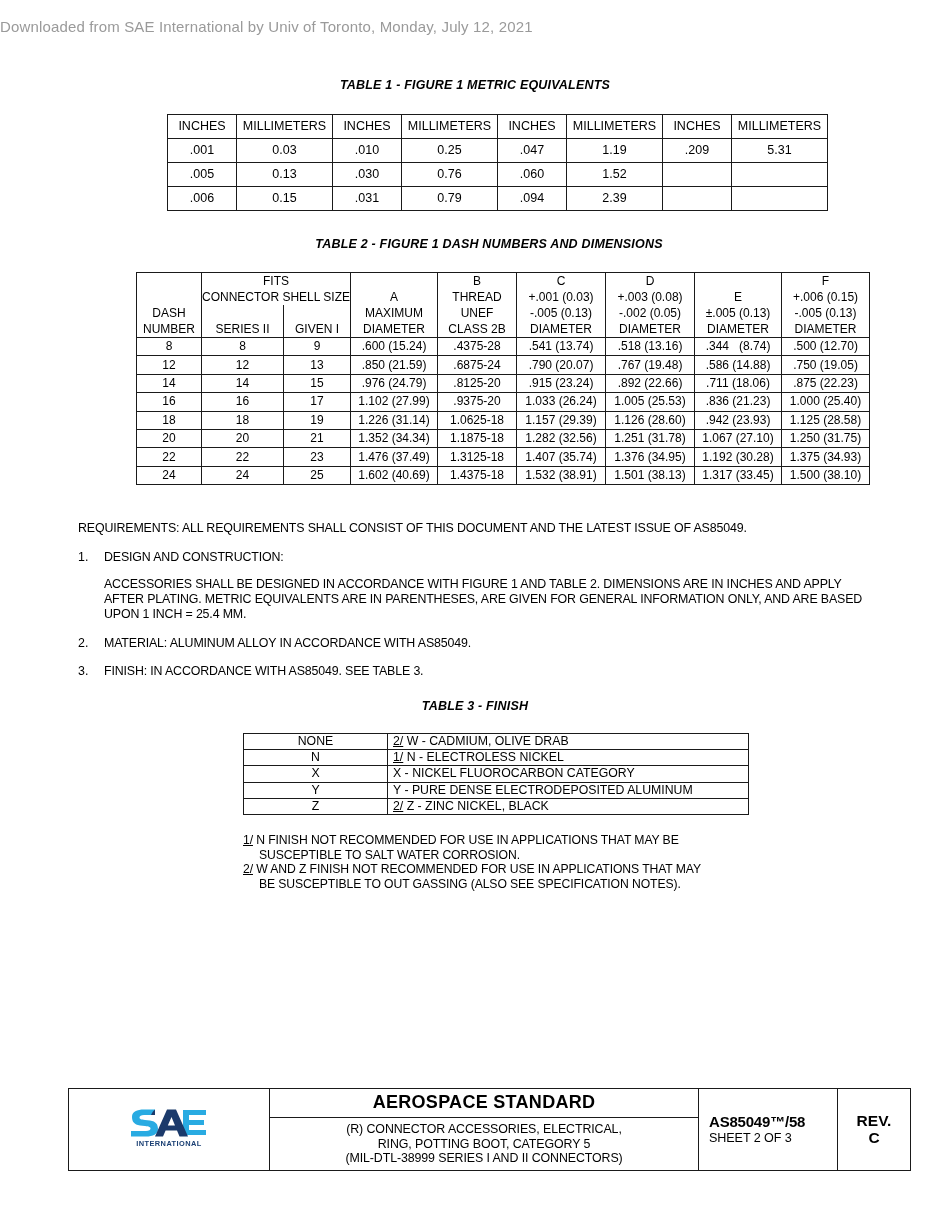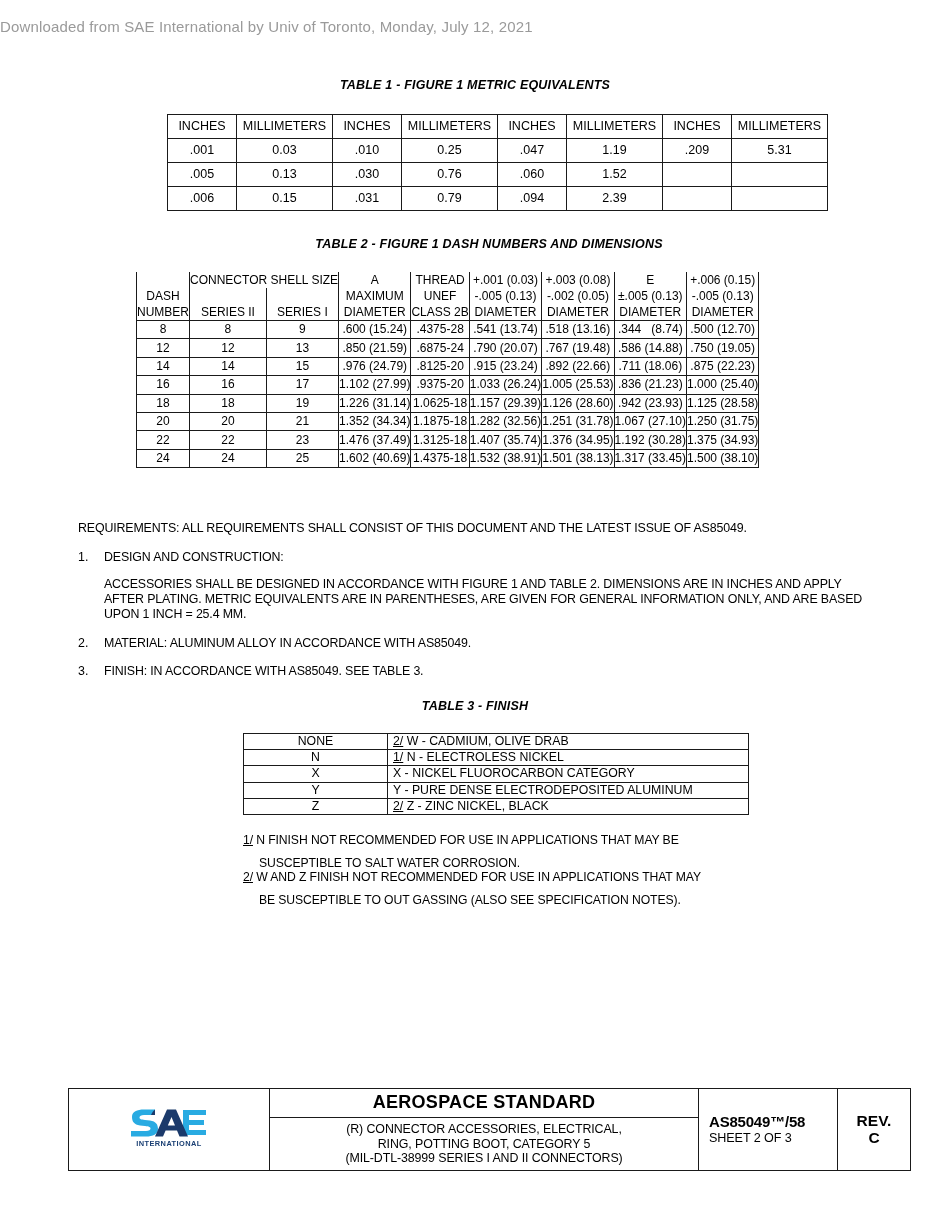--- a/index.html
+++ b/index.html
@@ -124,21 +124,21 @@
   
   #footnotes {
     position: absolute;
     left: 243px;
     top: 833px;
     font-size: 12.2px;
     line-height: 14.6px;
     letter-spacing: -0.1px;
   }
   #footnotes .fn-row { white-space: nowrap; }
-  #footnotes .fn-cont { padding-left: 16px; white-space: nowrap; margin-top: 8px; }
+  #footnotes .fn-cont { padding-left: 16px; white-space: nowrap; }
 
   
   #footer-wrap {
     position: absolute;
     left: 68px;
     top: 1088px;
     width: 840px;
     height: 76px;
   }
   table.footer {
@@ -259,20 +259,30 @@
         </tr>
       </tbody>
     </table>
   </div>
 
   <div class="tbl-title" style="top:237px;margin-left:14px;">TABLE 2 - FIGURE 1 DASH NUMBERS AND DIMENSIONS</div>
   <div id="table2-wrap">
     <table class="doc" id="table2">
       <tbody>
 
+        <tr class="hdr">
+          <td class="c-dash h-cell-top" rowspan="1"></td>
+          <td class="c-s2 h-cell-top" colspan="2" style="border-bottom:0;">FITS</td>
+          <td class="c-a h-cell-top"></td>
+          <td class="c-b h-cell-top">B</td>
+          <td class="c-c h-cell-top">C</td>
+          <td class="c-d h-cell-top">D</td>
+          <td class="c-e h-cell-top"></td>
+          <td class="c-f h-cell-top">F</td>
+        </tr>
 
         <tr class="hdr">
           <td class="h-cell"></td>
           <td class="fits-span h-cell-top" colspan="2" style="border-top:0;">CONNECTOR SHELL SIZE</td>
           <td class="h-cell">A</td>
           <td class="h-cell">THREAD</td>
           <td class="h-cell">+.001 (0.03)</td>
           <td class="h-cell">+.003 (0.08)</td>
           <td class="h-cell">E</td>
           <td class="h-cell">+.006 (0.15)</td>
@@ -286,21 +296,21 @@
           <td class="h-cell">UNEF</td>
           <td class="h-cell">-.005 (0.13)</td>
           <td class="h-cell">-.002 (0.05)</td>
           <td class="h-cell">±.005 (0.13)</td>
           <td class="h-cell">-.005 (0.13)</td>
         </tr>
 
         <tr class="hdr">
           <td class="h-cell-bot">NUMBER</td>
           <td class="h-cell-bot">SERIES II</td>
-          <td class="h-cell-bot">SERIES I</td>
+          <td class="h-cell-bot">GIVEN I</td>
           <td class="h-cell-bot">DIAMETER</td>
           <td class="h-cell-bot">CLASS 2B</td>
           <td class="h-cell-bot">DIAMETER</td>
           <td class="h-cell-bot">DIAMETER</td>
           <td class="h-cell-bot">DIAMETER</td>
           <td class="h-cell-bot">DIAMETER</td>
         </tr>
 
         <tr>
           <td>8</td>

